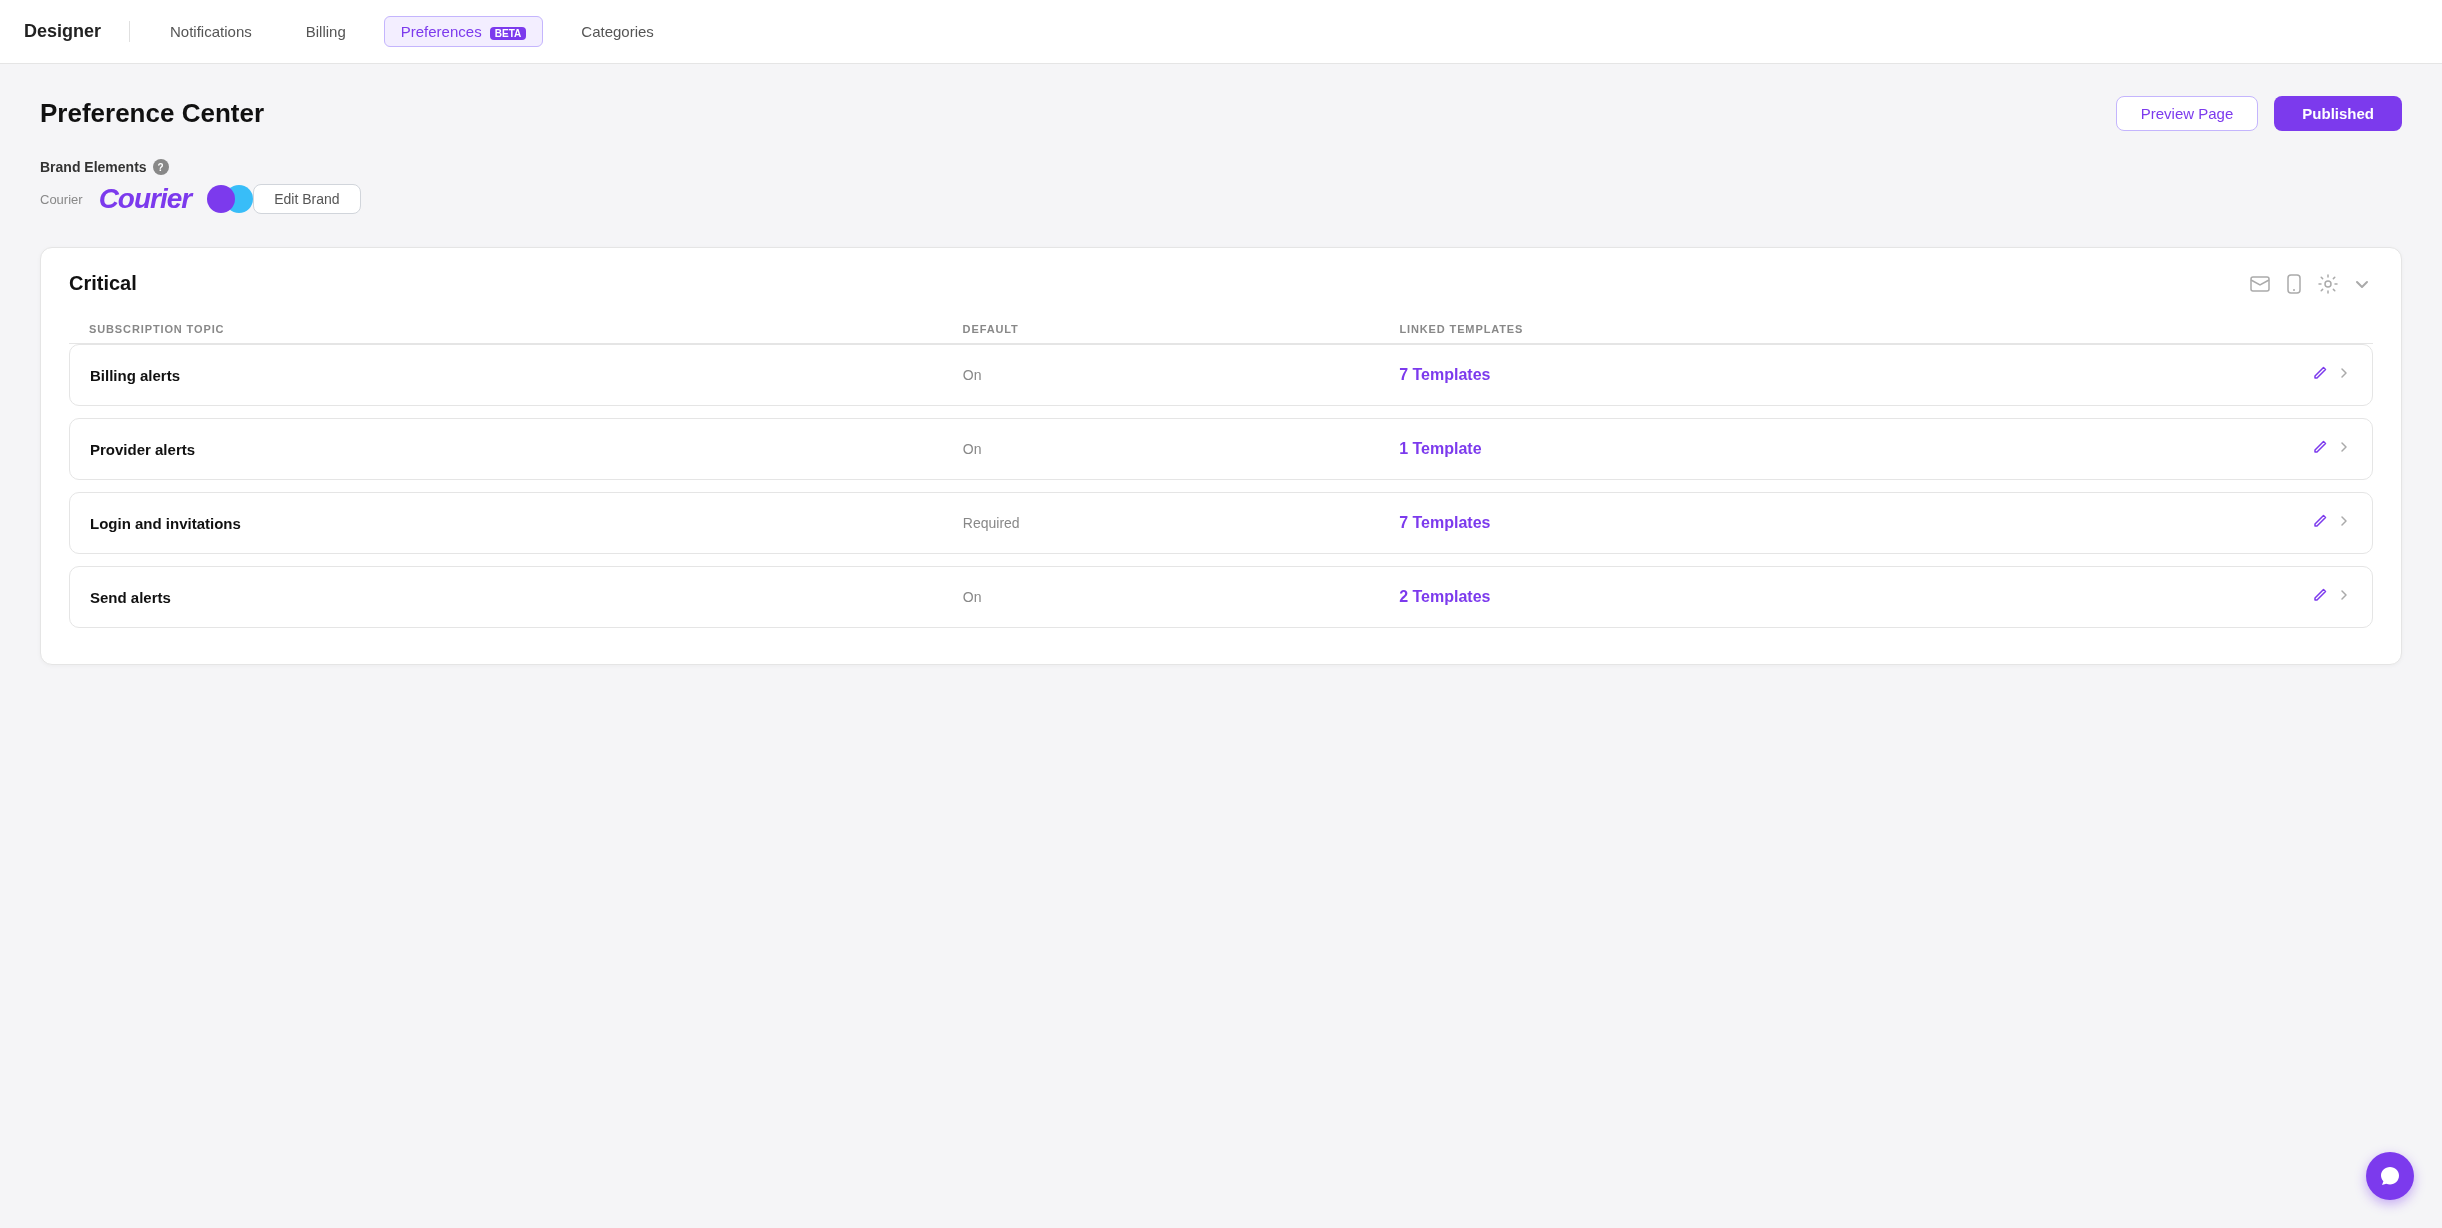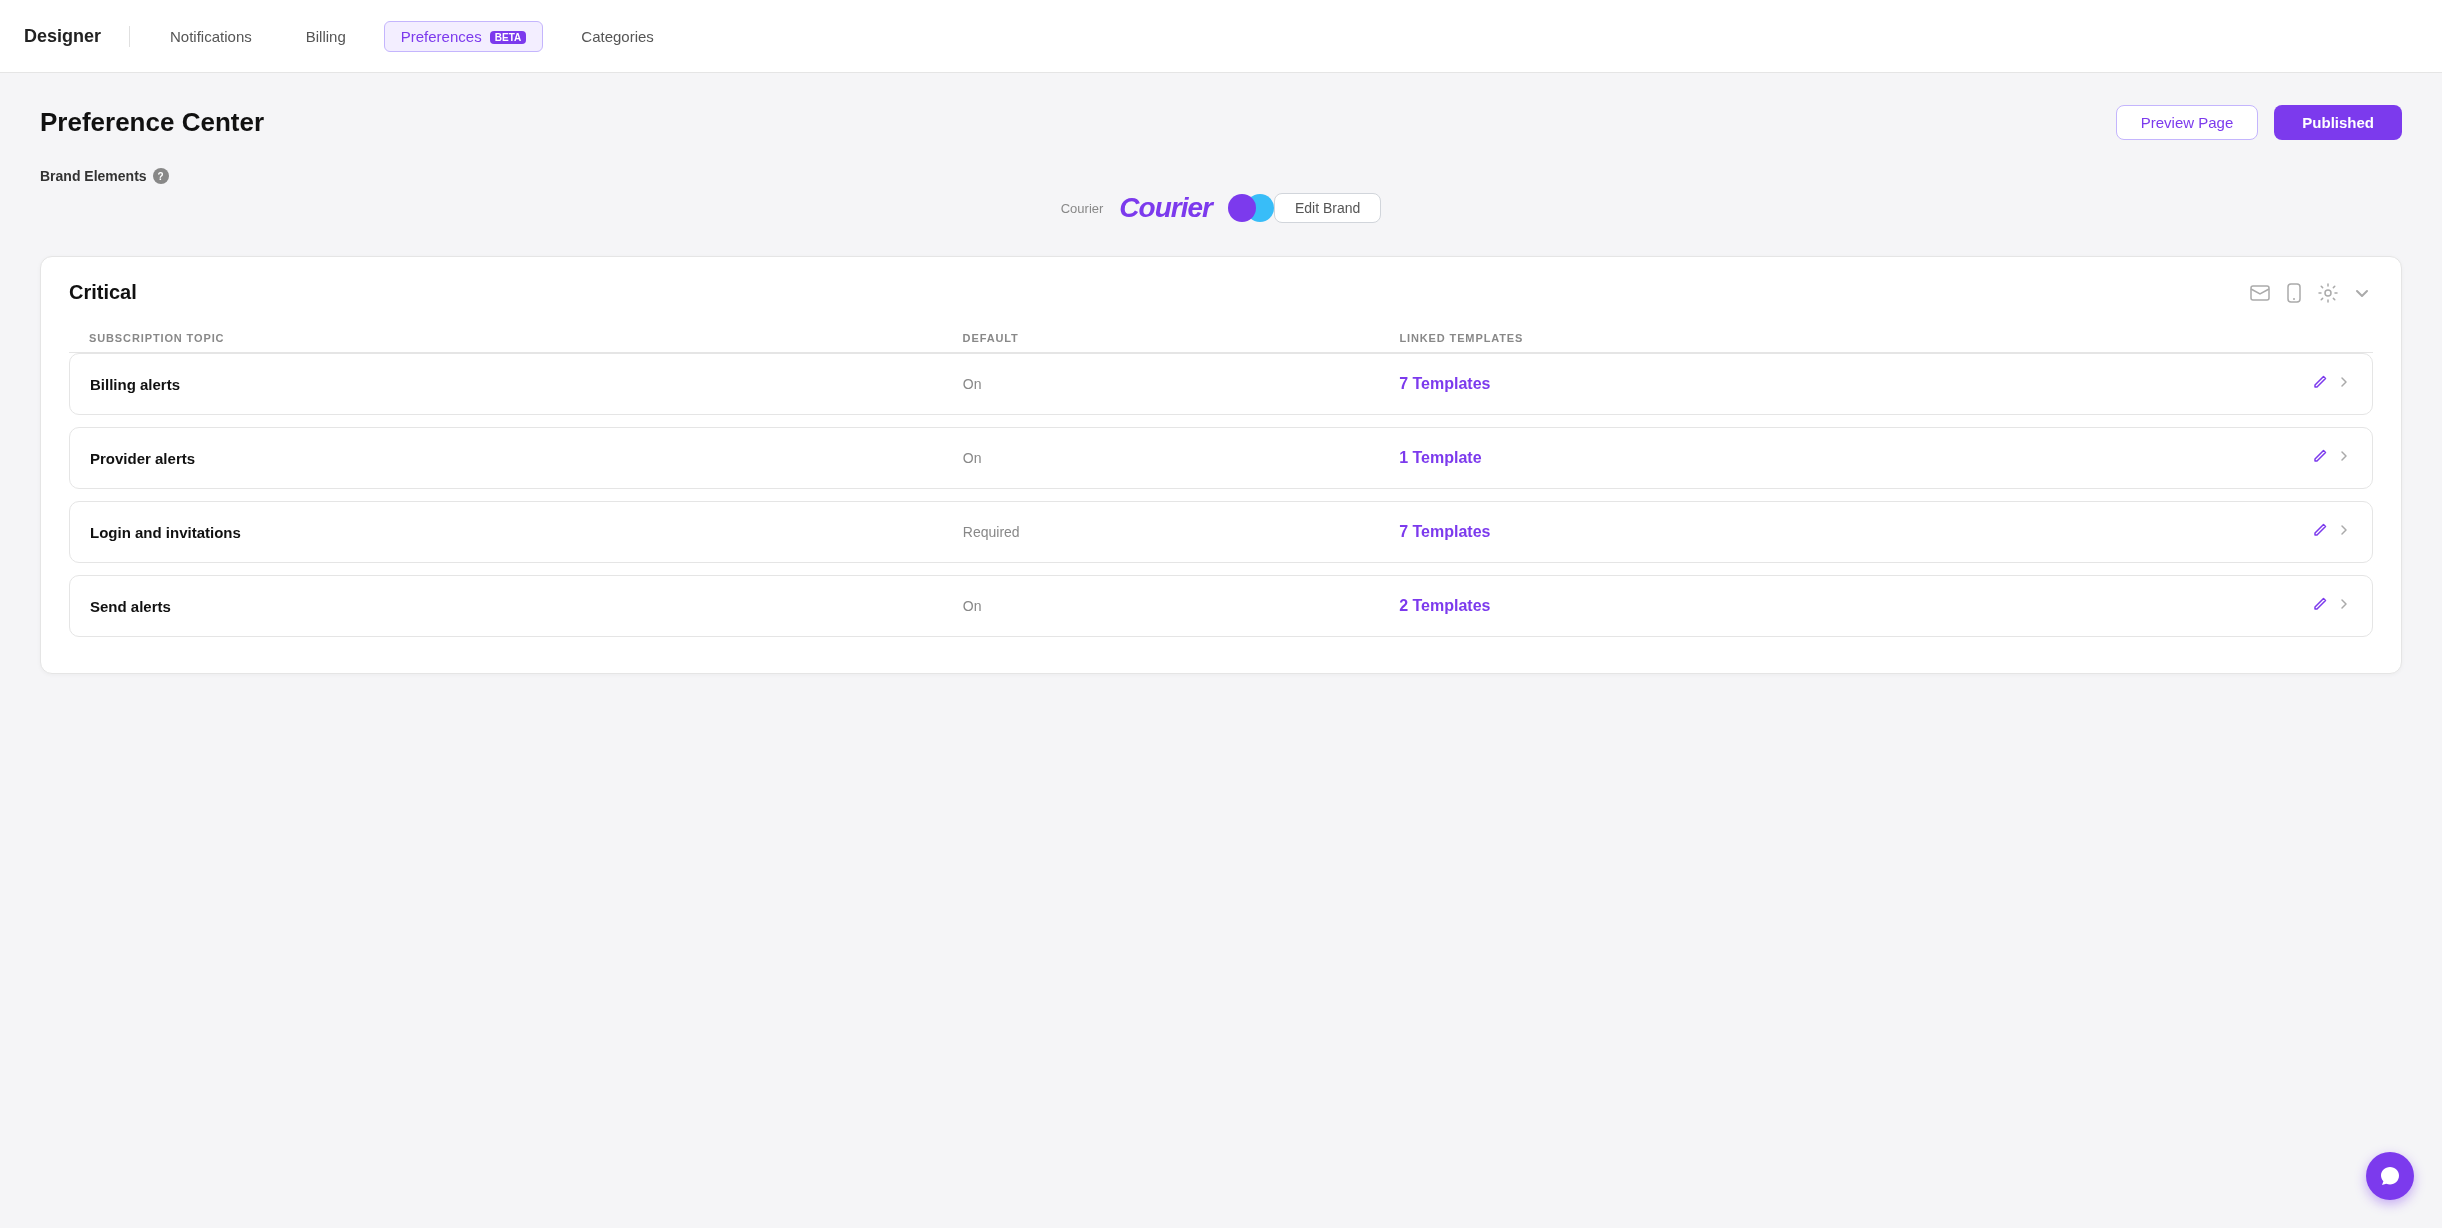--- a/index.html
+++ b/index.html
@@ -1,21 +1,21 @@
 <!DOCTYPE html>
 <html><head>
   <meta charset="utf-8">
   <style>
     * { box-sizing: border-box; margin: 0; padding: 0; }
     body { font-family: -apple-system, BlinkMacSystemFont, 'Segoe UI', sans-serif; background: #f5f5f7; color: #333; }
 
     
     .top-nav {
       display: flex; align-items: center; background: #fff;
-      border-bottom: 1px solid #e5e5e5; padding: 0 24px; height: 73px;
+      border-bottom: 1px solid #e5e5e5; padding: 0 24px; height: 64px;
     }
     .nav-logo {
       font-size: 18px; font-weight: 700; color: #222; padding-right: 28px;
       border-right: 1px solid #e0e0e0; margin-right: 24px;
     }
     .nav-items { display: flex; gap: 22px; align-items: center; }
     .nav-item {
       padding: 6px 16px; border-radius: 6px; cursor: pointer;
       font-size: 15px; color: #555; background: transparent; border: none;
       font-family: inherit;
@@ -54,21 +54,21 @@
     .brand-section { margin-bottom: 32px; }
     .brand-elements-title {
       font-size: 14px; font-weight: 600; color: #333; display: flex; align-items: center; gap: 6px; margin-bottom: 8px;
     }
     .help-icon {
       width: 16px; height: 16px; border-radius: 50%; background: #888;
       color: #fff; font-size: 10px; display: inline-flex; align-items: center;
       justify-content: center; font-weight: 700; cursor: pointer;
     }
     .brand-row {
-      display: flex; align-items: center; justify-content: center;
+      display: flex; align-items: center; justify-content: flex-start;
     }
     .brand-left { display: flex; align-items: center; gap: 16px; }
     .brand-label { font-size: 13px; color: #888; }
     .brand-name {
       font-size: 28px; font-weight: 800; color: #7c3aed;
       font-style: italic; letter-spacing: -1px;
     }
     .brand-logo {
       display: flex; align-items: center;
     }

